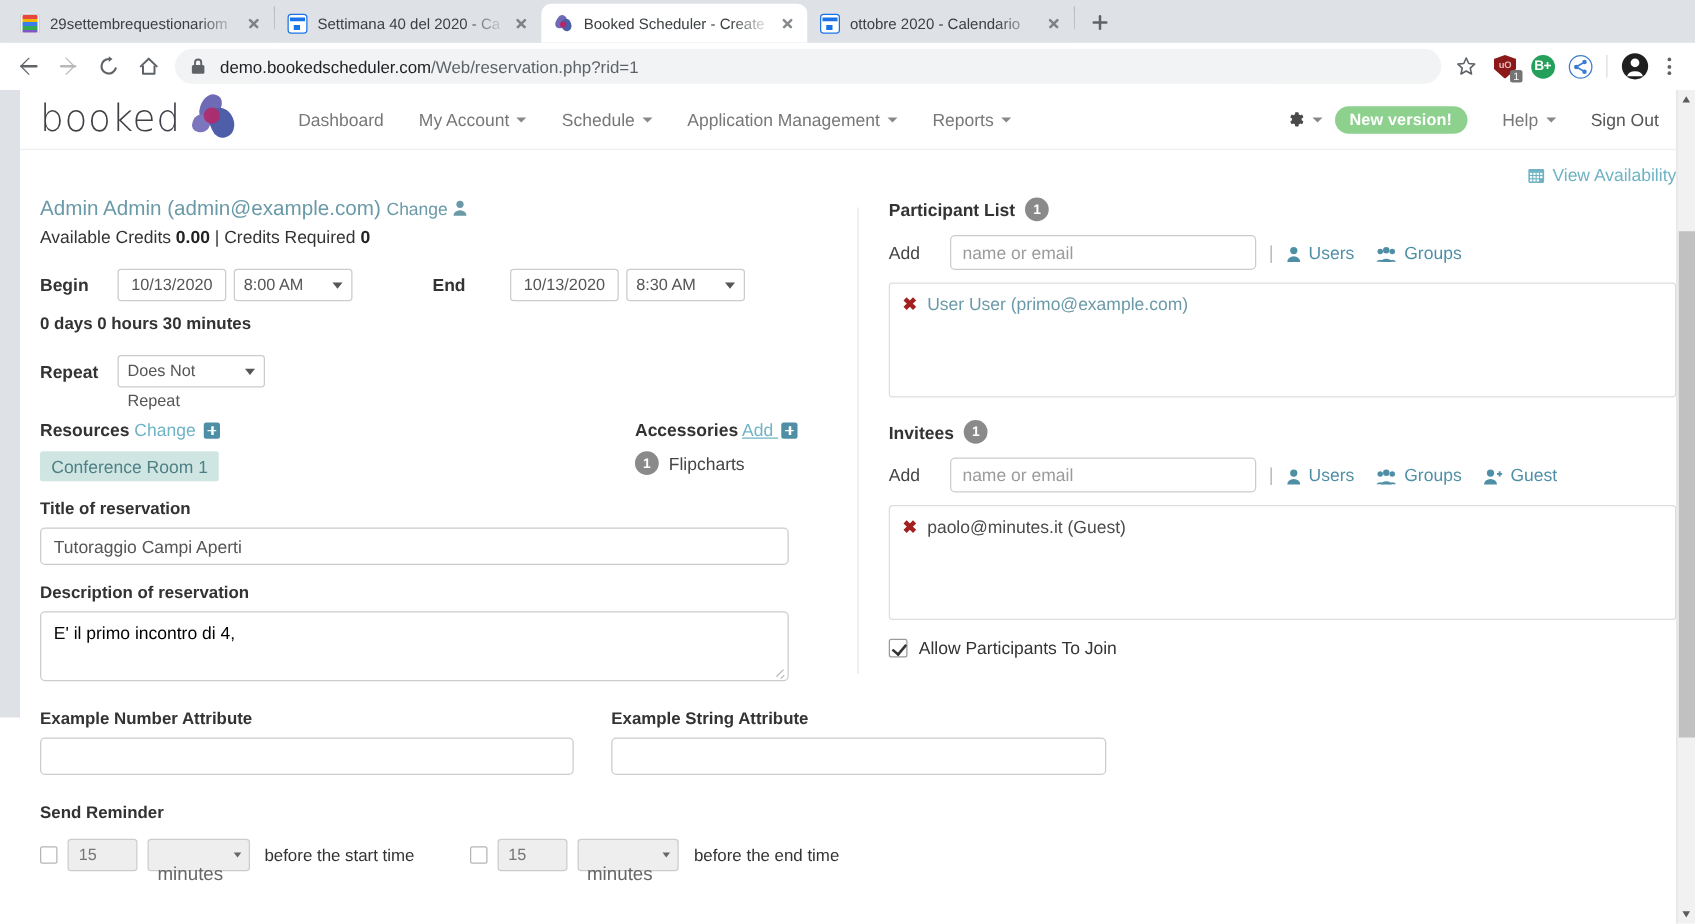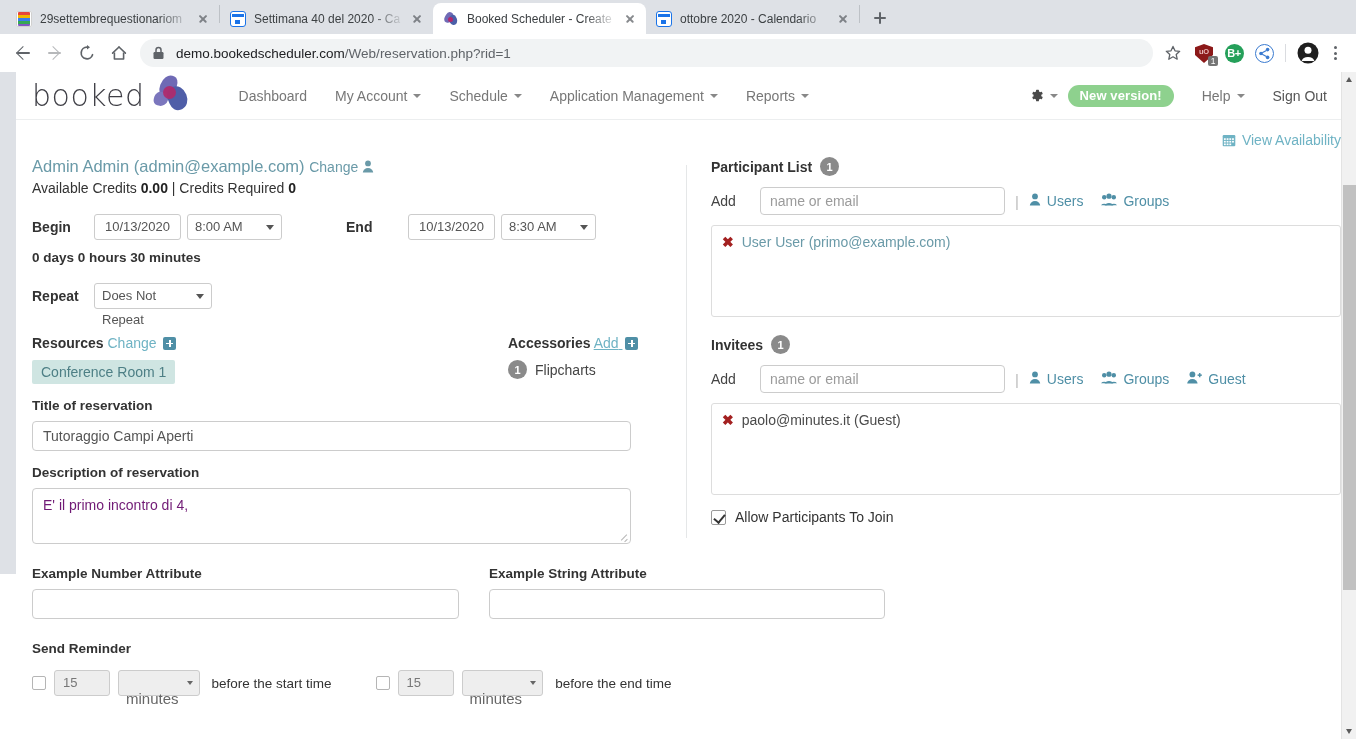--- a/index.html
+++ b/index.html
@@ -272,21 +272,21 @@
   }
   .u-link { text-decoration:underline; }
 
   .field-label { font-weight:bold; font-size:13.5px; color:#333; margin:14px 0 8px; }
   .text-input {
     width:599px; height:30px; border:1px solid #ccc; border-radius:4px;
     background:#fff; font-size:14px; color:#555; padding:0 10px; line-height:28px;
   }
   .textarea-box {
     width:599px; height:56px; border:1px solid #ccc; border-radius:4px;
-    background:#fff; font-size:14px; color:#701a75; padding:8px 10px; position:relative;
+    background:#fff; font-size:14px; color:#000000; padding:8px 10px; position:relative;
   }
   .resize-grip { position:absolute; right:2px; bottom:2px; width:10px; height:10px; }
   .resize-grip::before, .resize-grip::after {
     content:""; position:absolute; background:#b5b5b5; height:1px; transform-origin:center;
   }
   .resize-grip::before { right:0; bottom:3px; width:8px; transform:rotate(-45deg); }
   .resize-grip::after  { right:0; bottom:0px; width:4px; transform:rotate(-45deg); }
 
   
   .sec-head {
@@ -294,21 +294,21 @@
     margin-bottom:11px;
   }
   .add-row { display:flex; align-items:center; gap:0; margin-bottom:10px; }
   .add-lbl { font-size:14px; color:#444; margin-right:4px; }
   .add-input {
     width:245px; height:28px; border:1px solid #ccc; border-radius:4px;
     background:#fff; font-size:14px; color:#9b9b9b; padding:0 9px; line-height:26px;margin-left:20px;
   }
   .pipe { color:#bbb; margin:0 10px; font-size:15px; }
   .mini-link {
-    display:inline-flex; align-items:flex-start; gap:6px; color:#4f8fa6; font-size:14px; margin-right:18px;
+    display:inline-flex; align-items:flex-end; gap:6px; color:#4f8fa6; font-size:14px; margin-right:18px;
   }
   .list-box {
     border:1px solid #ddd; border-radius:3px; background:#fff; height:92px;
     padding:8px 10px; font-size:14px;
   }
   .list-item { display:flex; align-items:center; gap:8px; }
   .x-mark { color:#a32020; font-weight:bold; font-size:14px; line-height:1; }
   .item-teal { color:#6a9aa8; }
   .item-dark { color:#4a4a4a; }
   .chk-row { display:flex; align-items:center; gap:9px; margin-top:14px; }

